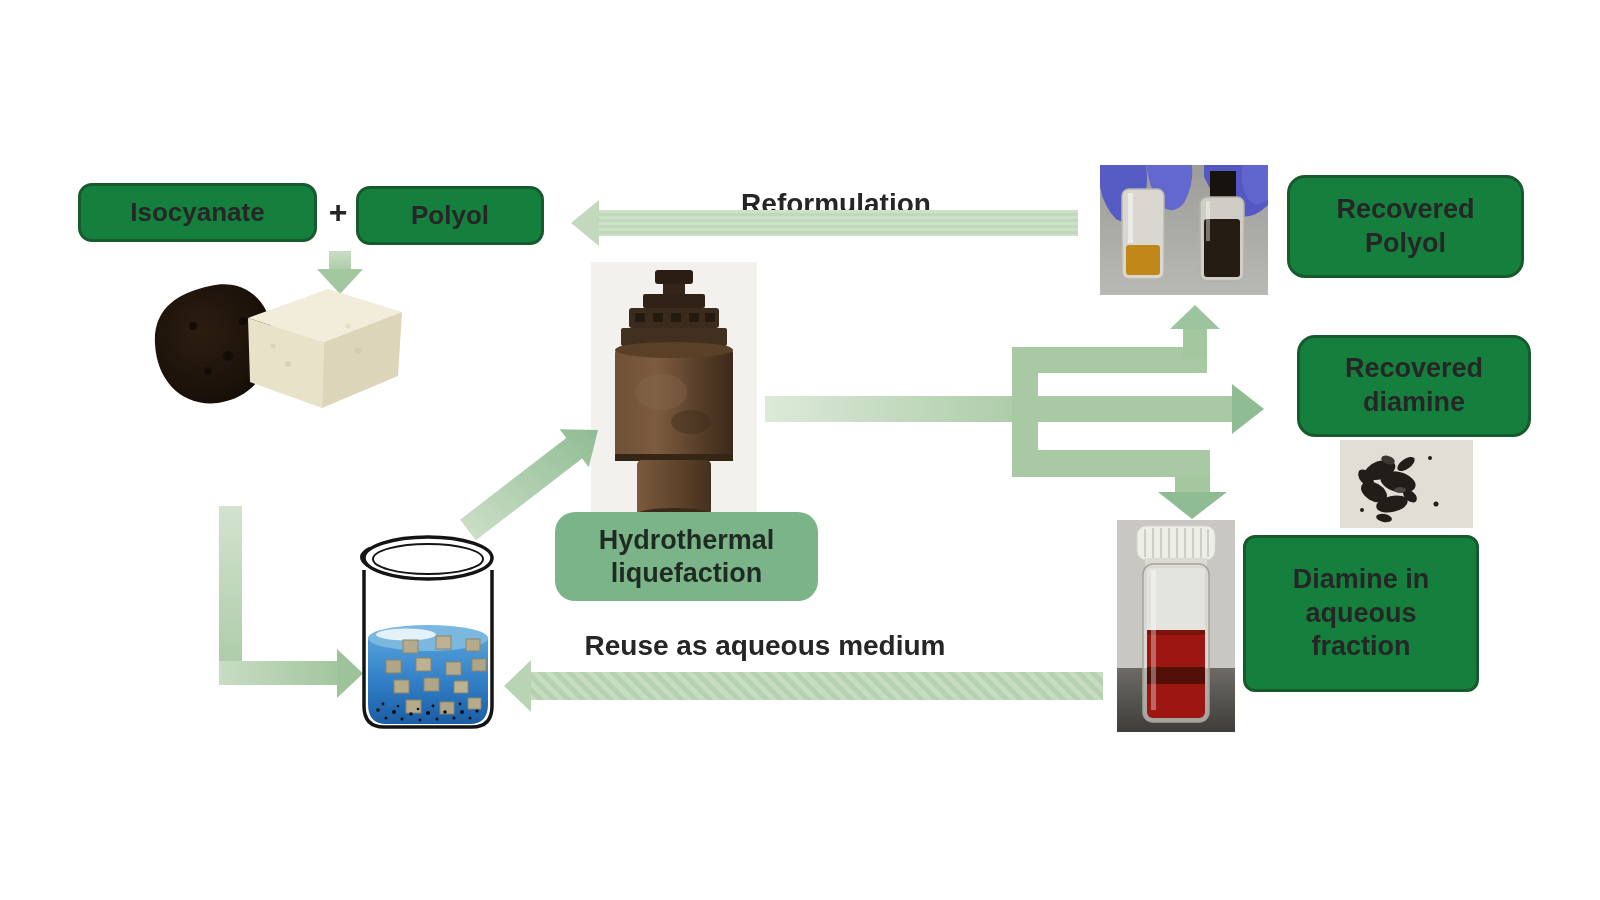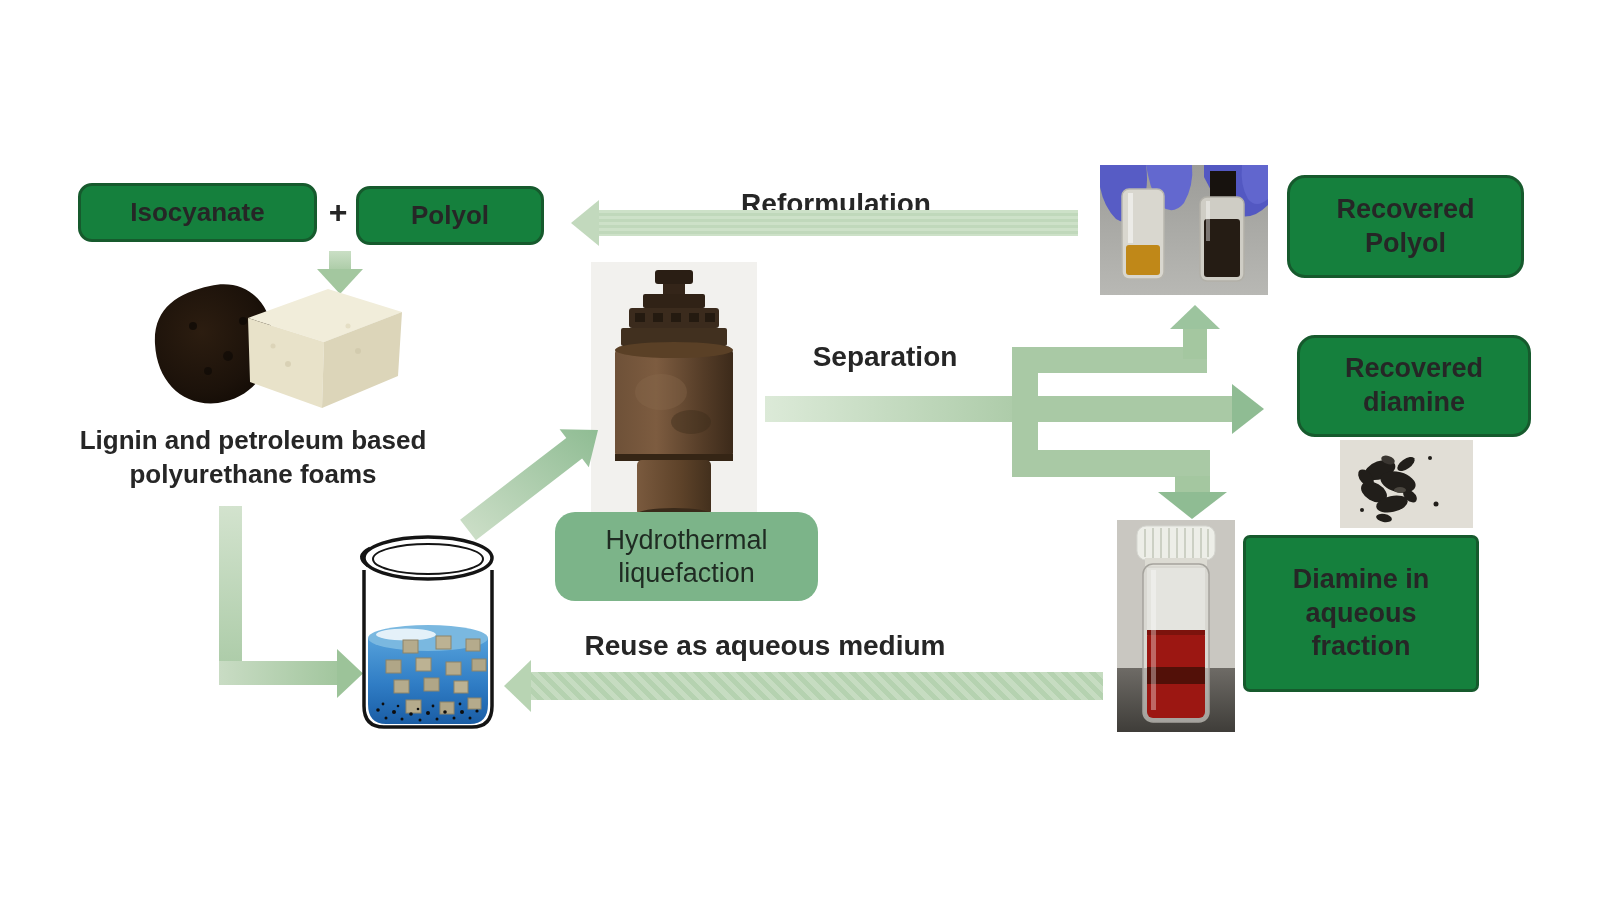--- a/index.html
+++ b/index.html
@@ -16,21 +16,21 @@
   .lbl{
     position:absolute;font-weight:bold;color:#262626;text-align:center;white-space:pre-line;
   }
   .bar{position:absolute;}
   .head-left{position:absolute;clip-path:polygon(100% 0,0 50%,100% 100%);}
   .head-right{position:absolute;clip-path:polygon(0 0,100% 50%,0 100%);}
   .head-down{position:absolute;clip-path:polygon(0 0,100% 0,50% 100%);}
   .badge{
     position:absolute;background:#7cb489;border-radius:20px;
     display:flex;align-items:center;justify-content:center;text-align:center;
-    font-weight:normal;font-size:27px;line-height:1.2;color:#1f2b22;white-space:pre-line;z-index:6;
+    font-weight:bold;font-size:27px;line-height:1.2;color:#1f2b22;white-space:pre-line;z-index:6;
   }
   svg{display:block;}
 </style>
 </head>
 <body>
 
 <div id="canvas">
 
   <div class="obox" style="left:78px;top:183px;width:233px;height:53px;border-radius:14px;">Isocyanate</div>
   <div class="lbl" style="left:320px;top:194px;width:36px;font-size:32px;">+</div>
@@ -58,22 +58,20 @@
         <polygon points="100,42 176,66 174,132 102,106" fill="#e8e2c9"></polygon>
         <polygon points="176,66 254,36 250,100 174,132" fill="#dcd5b9"></polygon>
         <circle cx="140" cy="88" r="3" fill="#d4cdb0" opacity="0.8"></circle>
           <circle cx="210" cy="75" r="3" fill="#cfc8ab" opacity="0.8"></circle>
         <circle cx="200" cy="50" r="2.5" fill="#e3ddc2" opacity="0.9"></circle>
           <circle cx="125" cy="70" r="2.5" fill="#d8d1b4" opacity="0.8"></circle>
       </g>
     </svg>
   </div>
 
-  <div class="lbl" style="left:48px;top:424px;width:410px;font-size:26px;line-height:1.3;">Lignin and petroleum based
-polyurethane foams</div>
 
   <div class="bar" style="left:219px;top:506px;width:23px;height:179px;background:linear-gradient(#d3e3ce,#a8c9a4);"></div>
   <div class="bar" style="left:219px;top:661px;width:119px;height:24px;background:linear-gradient(90deg,#c9dcc4,#a2c69e);"></div>
   <div class="head-right" style="left:337px;top:649px;width:26px;height:49px;background:#9cc399;"></div>
 
   <div class="abs" style="left:348px;top:520px;width:158px;height:218px;z-index:4;">
     <svg width="158" height="218" viewBox="0 0 158 218">
       <defs>
         <linearGradient id="gliq" x1="0" y1="0" x2="0" y2="1">
           <stop offset="0%" stop-color="#54a0da"></stop>
@@ -185,21 +183,20 @@
     </svg>
   </div>
 
   <div class="badge" style="left:555px;top:512px;width:263px;height:89px;">Hydrothermal
 liquefaction</div>
 
   <div class="lbl" style="left:716px;top:164px;width:240px;font-size:28px;margin-top:24px;">Reformulation</div>
   <div class="bar" style="left:598px;top:210px;width:480px;height:26px;background:repeating-linear-gradient(180deg,#cde1c8 0 3px,#c0d8bb 3px 6px);"></div>
   <div class="head-left" style="left:571px;top:200px;width:28px;height:46px;background:#c2d9bd;"></div>
 
-  <div class="lbl" style="left:770px;top:341px;width:230px;font-size:28px;">Separation</div>
   <div class="abs" style="left:765px;top:300px;width:515px;height:225px;">
     <svg width="515" height="225" viewBox="0 0 515 225">
       <defs>
         <linearGradient id="gsep" x1="0" y1="0" x2="1" y2="0">
           <stop offset="0%" stop-color="#dcead8"></stop>
             <stop offset="100%" stop-color="#a9c9a5"></stop>
         </linearGradient>
       </defs>
       <rect x="0" y="96" width="273" height="26" fill="url(#gsep)"></rect>
       <rect x="247" y="47" width="26" height="130" fill="#a9c9a5"></rect>
@@ -305,21 +302,21 @@
       </g>
       <g>
         <rect x="30" y="110" width="58" height="88" rx="6" fill="#9c1712"></rect>
         <rect x="30" y="110" width="58" height="5" fill="#7c130d"></rect>
         <rect x="30" y="147" width="58" height="17" fill="#521008"></rect>
       </g>
       <rect x="34" y="50" width="5" height="140" fill="#ffffff" opacity="0.35"></rect>
     </svg>
   </div>
 
-  <div class="obox" style="left:1243px;top:535px;width:230px;height:151px;border-radius:7px;font-size:27px;">Diamine in
+  <div class="obox" style="left:1243px;top:535px;width:230px;height:151px;border-radius:12px;font-size:27px;">Diamine in
 aqueous
 fraction</div>
 
   <div class="lbl" style="left:565px;top:630px;width:400px;font-size:28px;">Reuse as aqueous medium</div>
   <div class="bar" style="left:530px;top:672px;width:573px;height:28px;background:repeating-linear-gradient(45deg,#c6dcc1 0 5px,#b5d2b0 5px 10px);"></div>
   <div class="head-left" style="left:504px;top:660px;width:27px;height:52px;background:#b8d4b3;"></div>
 
 </div>
 
 </body></html>

